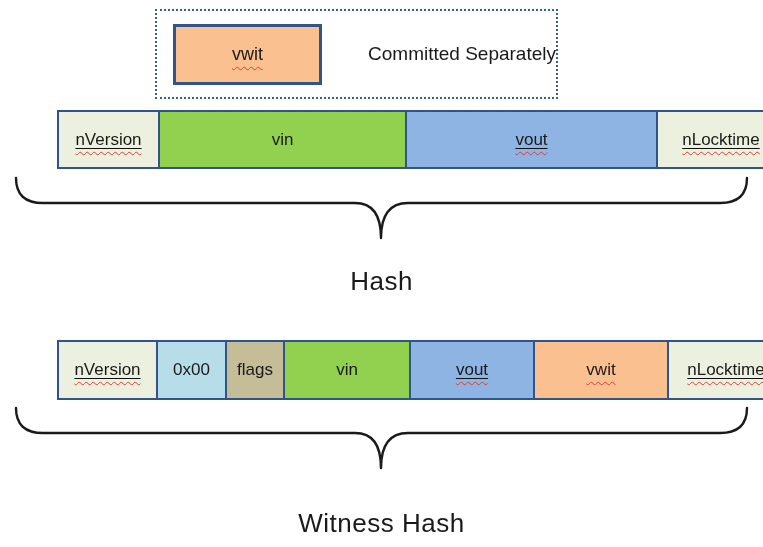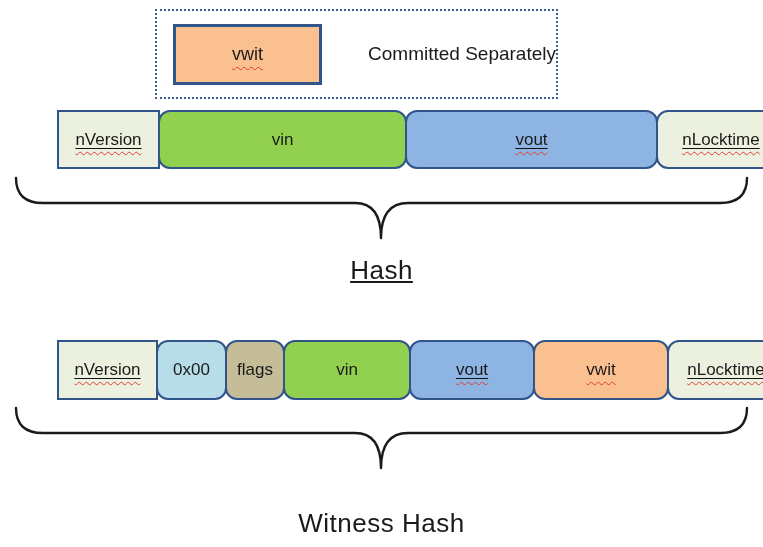--- a/index.html
+++ b/index.html
@@ -35,21 +35,21 @@
   
   .row{display:flex;align-items:stretch;}
   .row-hash{left:13px;top:110px;height:59px;}
   .row-witness{left:13px;top:340px;height:60px;}
   .segment{
     box-sizing:border-box;border:2px solid var(--border);
     display:flex;align-items:center;justify-content:center;
     flex:0 0 auto;
     margin-left:44px;
   }
-  .segment + .segment{margin-left:-2px;border-radius:12px;}
+  .segment + .segment{margin-left:-2px;}
 
   .lbl{font-size:17px;line-height:1.25;text-align:right;}
   .legend-sample .lbl{font-size:18px;}
   .u{
     text-decoration:underline;
     text-decoration-thickness:1.3px;
     text-underline-offset:3px;
     text-decoration-color:#111;
   }
   .sq{
@@ -60,21 +60,21 @@
   }
 
   
   .brace{left:13px;width:737px;height:66px;}
   .brace-hash{top:176px;}
   .brace-witness{top:406px;}
   .brace path{fill:none;stroke:#1a1a1a;stroke-width:2.4;stroke-linecap:round;stroke-linejoin:round;}
   .caption{
     left:0;width:763px;text-align:center;font-size:26px;letter-spacing:.5px;
   }
-  .caption-hash{top:255px;text-decoration:underline;}
+  .caption-hash{top:266px;}
   .caption-witness{top:508px;}
 </style>
 </head>
 <body>
 
 <div class="abs legend">
   <div class="legend-sample" style="background: rgb(250, 192, 144);">
     <span class="lbl"><span class="txt sq">vwit</span></span>
   </div>
   <div class="legend-caption">Committed Separately</div>

